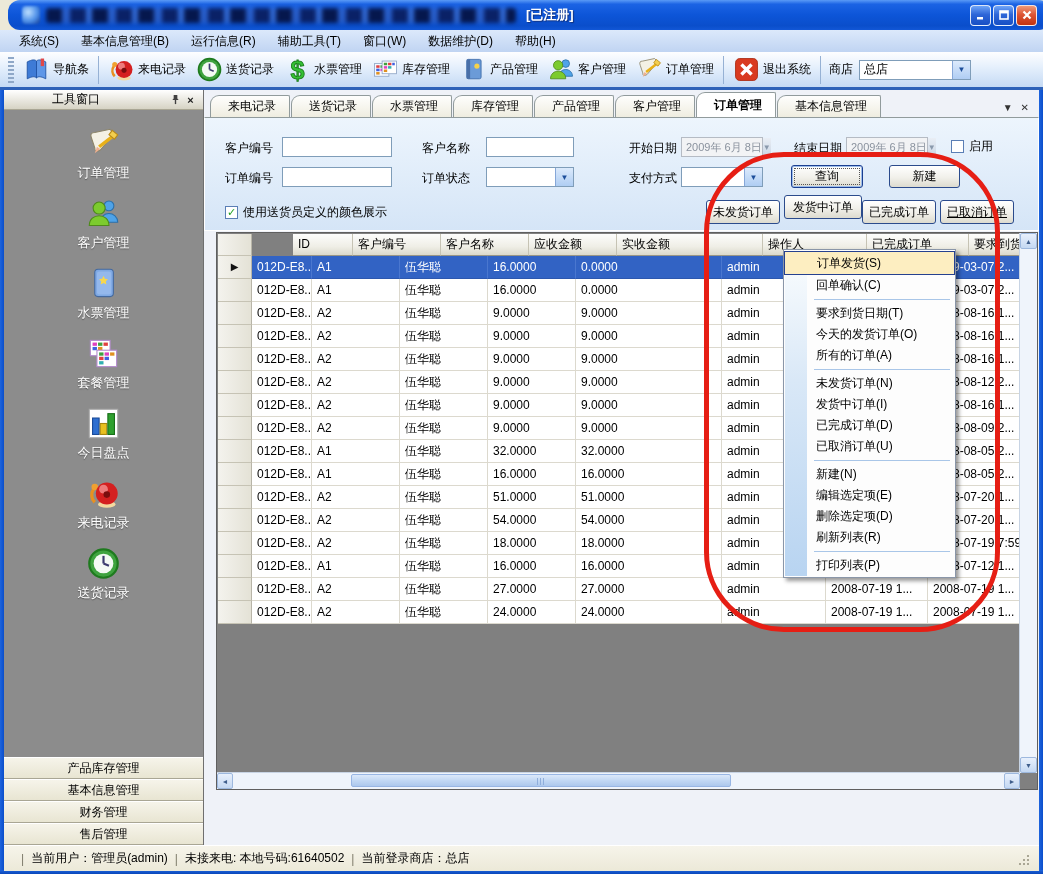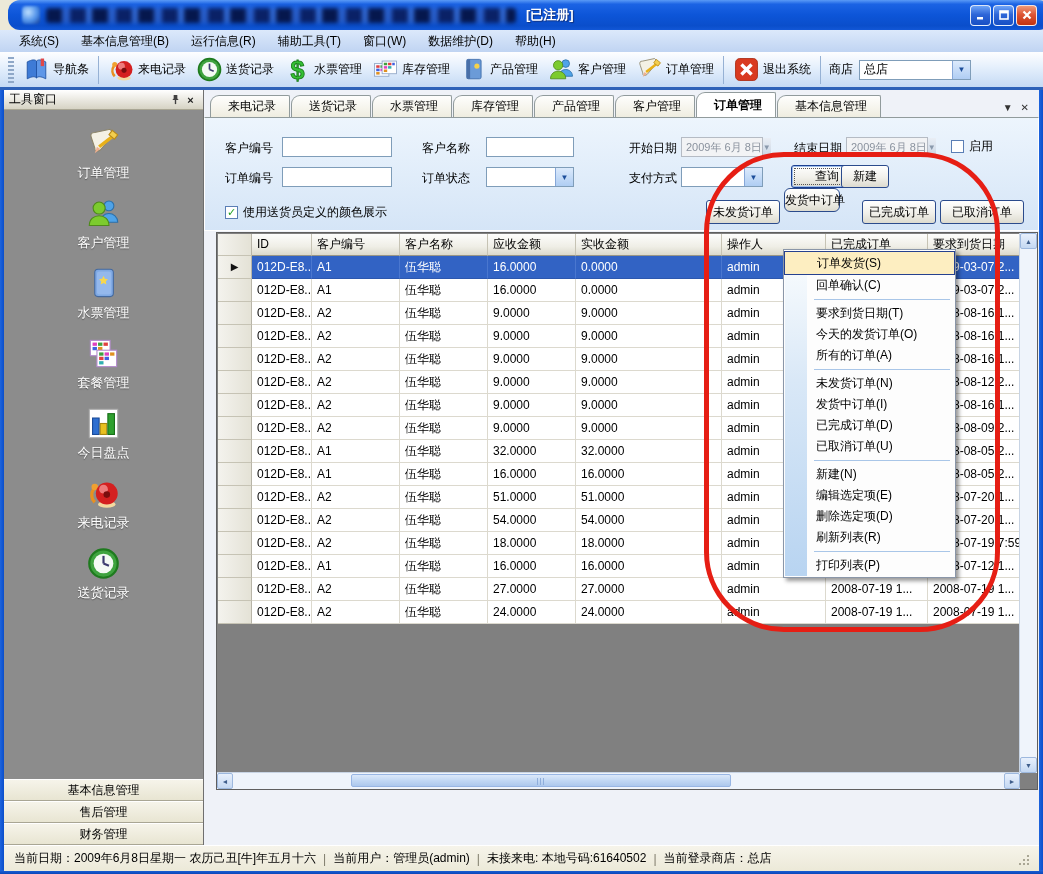--- a/index.html
+++ b/index.html
@@ -47,21 +47,21 @@
   .shop-combo{width:112px;height:20px;background:#FFF;border:1px solid #7F9DB9;display:flex;align-items:center;box-sizing:border-box;}
   .shop-combo .val{flex:1;padding-left:4px;}
   .combo-arrow{width:17px;height:100%;display:flex;align-items:center;justify-content:center;
        background:linear-gradient(180deg,#DCEAFC,#AFCDF3);border-left:1px solid #86A7D8;
        color:#1D4E9A;font-size:8px;}
   
   .sidebar{position:absolute;left:4px;top:90px;width:200px;height:755px;z-index:4;
        display:flex;flex-direction:column;background:#8C8C8C;border-right:1px solid #6F6F6F;box-sizing:border-box;}
   .tool-header{height:19px;background:linear-gradient(180deg,#FFFFFF,#D6D3C4);
        border-bottom:1px solid #A9A694;display:flex;align-items:center;padding:0 5px;flex:0 0 auto;}
-  .tool-header .t{flex:1;}
+  .tool-header .t{flex:1;margin-left:43px;}
   .tool-header .hbtn{width:15px;height:15px;display:flex;align-items:center;justify-content:center;font-size:11px;font-weight:bold;color:#222;}
   .section-title{height:21px;background:linear-gradient(180deg,#FAF9F2,#ECE9D8);
        border-top:1px solid #FFF;border-bottom:1px solid #9B9880;
        text-align:center;line-height:21px;flex:0 0 auto;}
   .sidebar-body{flex:1;overflow:hidden;padding-top:16px;}
   .side-item{display:flex;flex-direction:column;align-items:center;margin-bottom:14px;cursor:default;}
   .side-item .ico{width:35px;height:35px;}
   .side-item .ico svg{width:100%;height:100%;}
   .side-item .lbl{color:#FFF;margin-top:3px;font-size:13px;text-shadow:0 1px 1px #555;}
   .sidebar-bottom{flex:0 0 auto;}
@@ -367,23 +367,24 @@
         <span class="ico"><svg viewBox="0 0 32 32">
             <circle cx="16" cy="16" r="13" fill="#3FA33F" stroke="#1E7A1E" stroke-width="2"></circle>
             <circle cx="16" cy="16" r="9" fill="#F4FAF4"></circle>
             <line x1="16" y1="16" x2="16" y2="9" stroke="#3B3B6E" stroke-width="2"></line>
             <line x1="16" y1="16" x2="21" y2="18" stroke="#3B3B6E" stroke-width="2"></line>
           </svg></span>
         <div class="lbl">送货记录</div>
       </div>
     </div>
   <div class="sidebar-bottom" id="sidebarSections">
+      <div class="side-section">产品库存管理</div>
       <div class="side-section">基本信息管理</div>
+      <div class="side-section">财务管理</div>
       <div class="side-section">售后管理</div>
-      <div class="side-section">财务管理</div>
     </div>
 </div>
 
 <div class="main">
   <div class="tabstrip" id="tabstrip">
       <span class="tab">来电记录</span>
       <span class="tab">送货记录</span>
       <span class="tab">水票管理</span>
       <span class="tab">库存管理</span>
       <span class="tab">产品管理</span>
@@ -422,39 +423,39 @@
     <div class="f-combo" style="left:281px;top:49px;width:88px">
       <span class="val"></span>
       <span class="combo-arrow">▼</span>
     </div>
     <span class="f-label" style="left:424px;top:52px">支付方式</span>
     <div class="f-combo" style="left:476px;top:49px;width:82px">
       <span class="val"></span>
       <span class="combo-arrow">▼</span>
     </div>
     <div class="xp-btn focused" style="left:586px;top:47px;width:72px;height:23px;line-height:21px">查询</div>
-    <div class="xp-btn" style="left:636px;top:47px;width:48px;height:23px;line-height:21px">新建</div>
+    <div class="xp-btn" style="left:684px;top:47px;width:71px;height:23px;line-height:21px">新建</div>
 
     <div class="chk-row" style="left:20px;top:86px">
       <span class="checkbox">✓</span>
       <span>使用送货员定义的颜色展示</span>
     </div>
     <div id="statusBtns">
         <div class="xp-btn" style="left: 501px; top: 82px; width: 74px; height: 24px; line-height: 22px;">未发货订单</div>
-        <div class="xp-btn" style="left: 579px; top: 70px; width: 56px; height: 24px; line-height: 22px; border-radius: 6px;">发货中订单</div>
+        <div class="xp-btn" style="left: 579px; top: 77px; width: 78px; height: 24px; line-height: 22px;">发货中订单</div>
         <div class="xp-btn" style="left: 657px; top: 82px; width: 74px; height: 24px; line-height: 22px;">已完成订单</div>
-        <div class="xp-btn" style="left: 735px; top: 82px; width: 84px; height: 24px; line-height: 22px;">已取消订单</div>
+        <div class="xp-btn" style="left: 735px; top: 82px; width: 74px; height: 24px; line-height: 22px; text-decoration: underline;">已取消订单</div>
       </div>
   </div>
 
   <div class="grid-wrap">
     <div class="grid" id="grid">
         <div class="g-row">
           <div class="g-cell g-hdr g-sel" style="width: 34px;"></div>
-          <div class="g-cell g-hdr" style="width: 60px;">ID</div>
+          <div class="g-cell g-hdr" style="width: 60px; margin-left: 41px;">ID</div>
           <div class="g-cell g-hdr" style="width: 88px;">客户编号</div>
           <div class="g-cell g-hdr" style="width: 88px;">客户名称</div>
           <div class="g-cell g-hdr" style="width: 88px;">应收金额</div>
           <div class="g-cell g-hdr" style="width: 146px;">实收金额</div>
           <div class="g-cell g-hdr" style="width: 104px;">操作人</div>
           <div class="g-cell g-hdr" style="width: 102px;">已完成订单</div>
           <div class="g-cell g-hdr" style="width: 92px;">要求到货日期</div>
         </div>
         <div class="g-row selected">
           <div class="g-cell g-sel" style="width: 34px;">▶</div>
@@ -640,21 +641,20 @@
     <div class="hscroll">
       <div class="arr lt">◄</div>
       <div class="hthumb"></div>
       <div class="arr rt">►</div>
     </div>
   </div>
 
 </div>
 
 <div class="statusbar" id="statusbar">
-    <span>当前日期：2009年6月8日星期一 农历己丑[牛]年五月十六</span>
     <span class="sb-div">|</span>
     <span>当前用户：管理员(admin)</span>
     <span class="sb-div">|</span>
     <span>未接来电: 本地号码:61640502</span>
     <span class="sb-div">|</span>
     <span>当前登录商店：总店</span>
     <span class="sb-grip"></span>
   </div>
 
 <div class="ctx-menu" id="ctxmenu">

